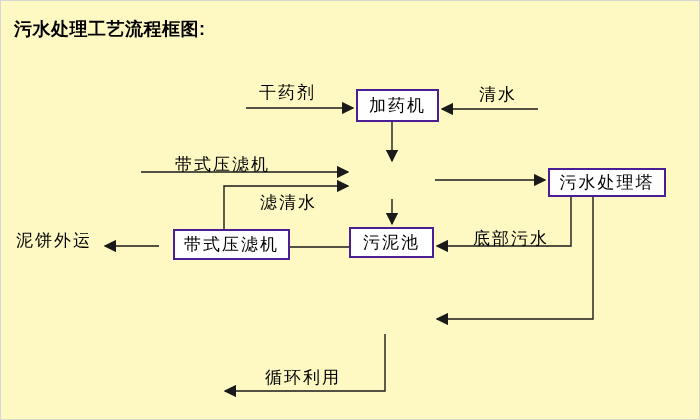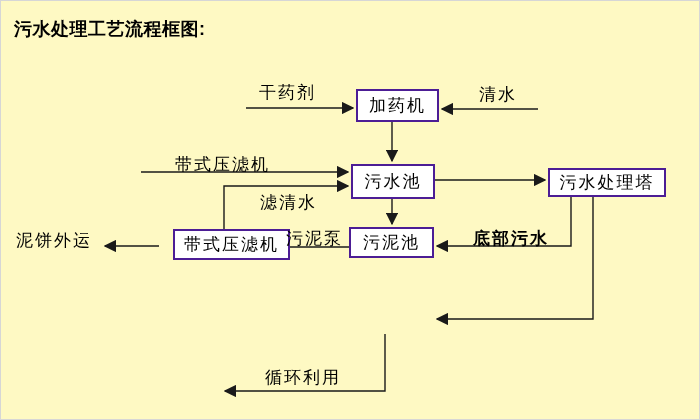--- a/index.html
+++ b/index.html
@@ -68,27 +68,25 @@
       <path d="M391,198 L391,223" marker-end="url(#ah)"></path>
       <path d="M570,196 L570,245 L436,245" marker-end="url(#ah)"></path>
       <path d="M348,246 L278,246" marker-end="url(#ah)"></path>
       <path d="M158,245 L104,245" marker-end="url(#ah)"></path>
       <path d="M592,196 L592,318 L436,318" marker-end="url(#ah)"></path>
       <path d="M384,333 L384,390 L224,390" marker-end="url(#ah)"></path>
     </g>
   </svg>
 
   <div class="node" style="left:355px;top:88px;width:83px;height:33px;">加药机</div>
-  <div class="node" style="left:350px;top:163px;width:84px;height:35px;">污水池</div>
   <div class="node" style="left:547px;top:167px;width:118px;height:29px;">污水处理塔</div>
   <div class="node" style="left:158px;top:228px;width:117px;height:31px;margin-left:14px;">带式压滤机</div>
   <div class="node" style="left:348px;top:226px;width:85px;height:31px;">污泥池</div>
 
   <span class="flow-label" style="left:258px;top:80px;">干药剂</span>
   <span class="flow-label" style="left:478px;top:82px;">清水</span>
   <span class="flow-label" style="left:174px;top:152px;">带式压滤机</span>
   <span class="flow-label" style="left:259px;top:190px;">滤清水</span>
-  <span class="flow-label" style="left:285px;top:226px;">污泥泵</span>
-  <span class="flow-label" style="left:472px;top:226px;font-weight:bold;">底部污水</span>
+  <span class="flow-label" style="left:472px;top:226px;">底部污水</span>
   <span class="flow-label" style="left:15px;top:228px;">泥饼外运</span>
   <span class="flow-label" style="left:264px;top:365px;">循环利用</span>
 
 </div>
 
 </body></html>

